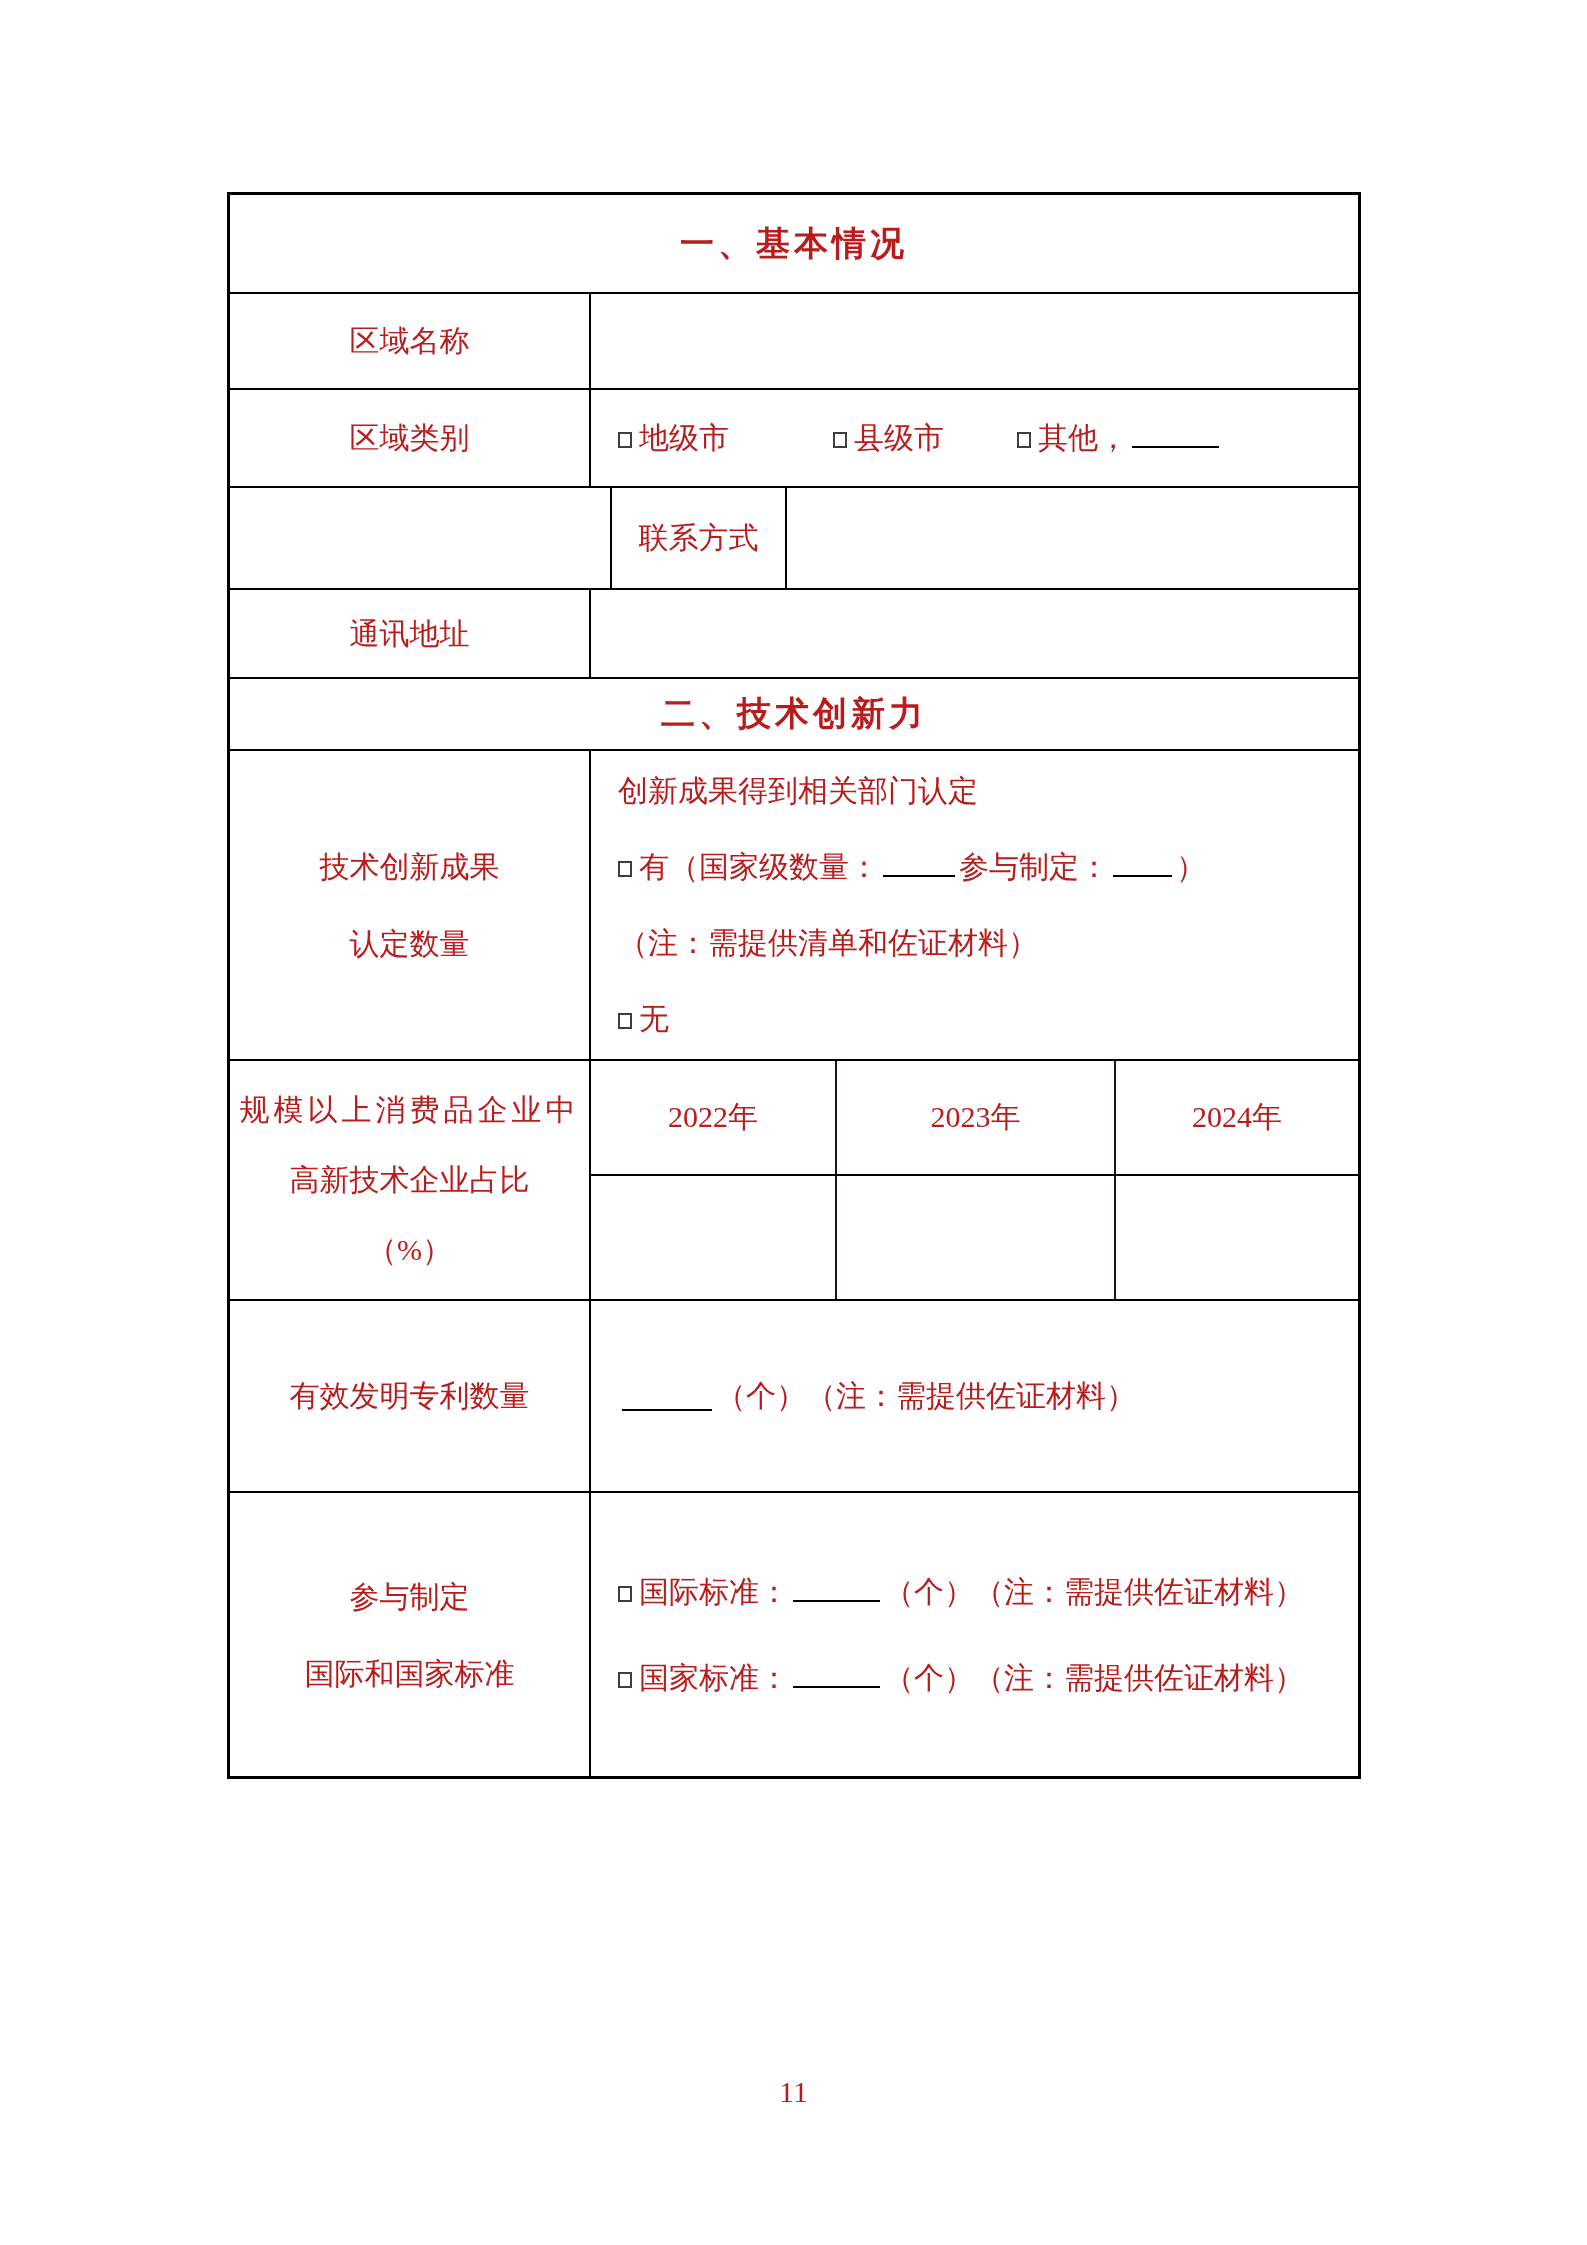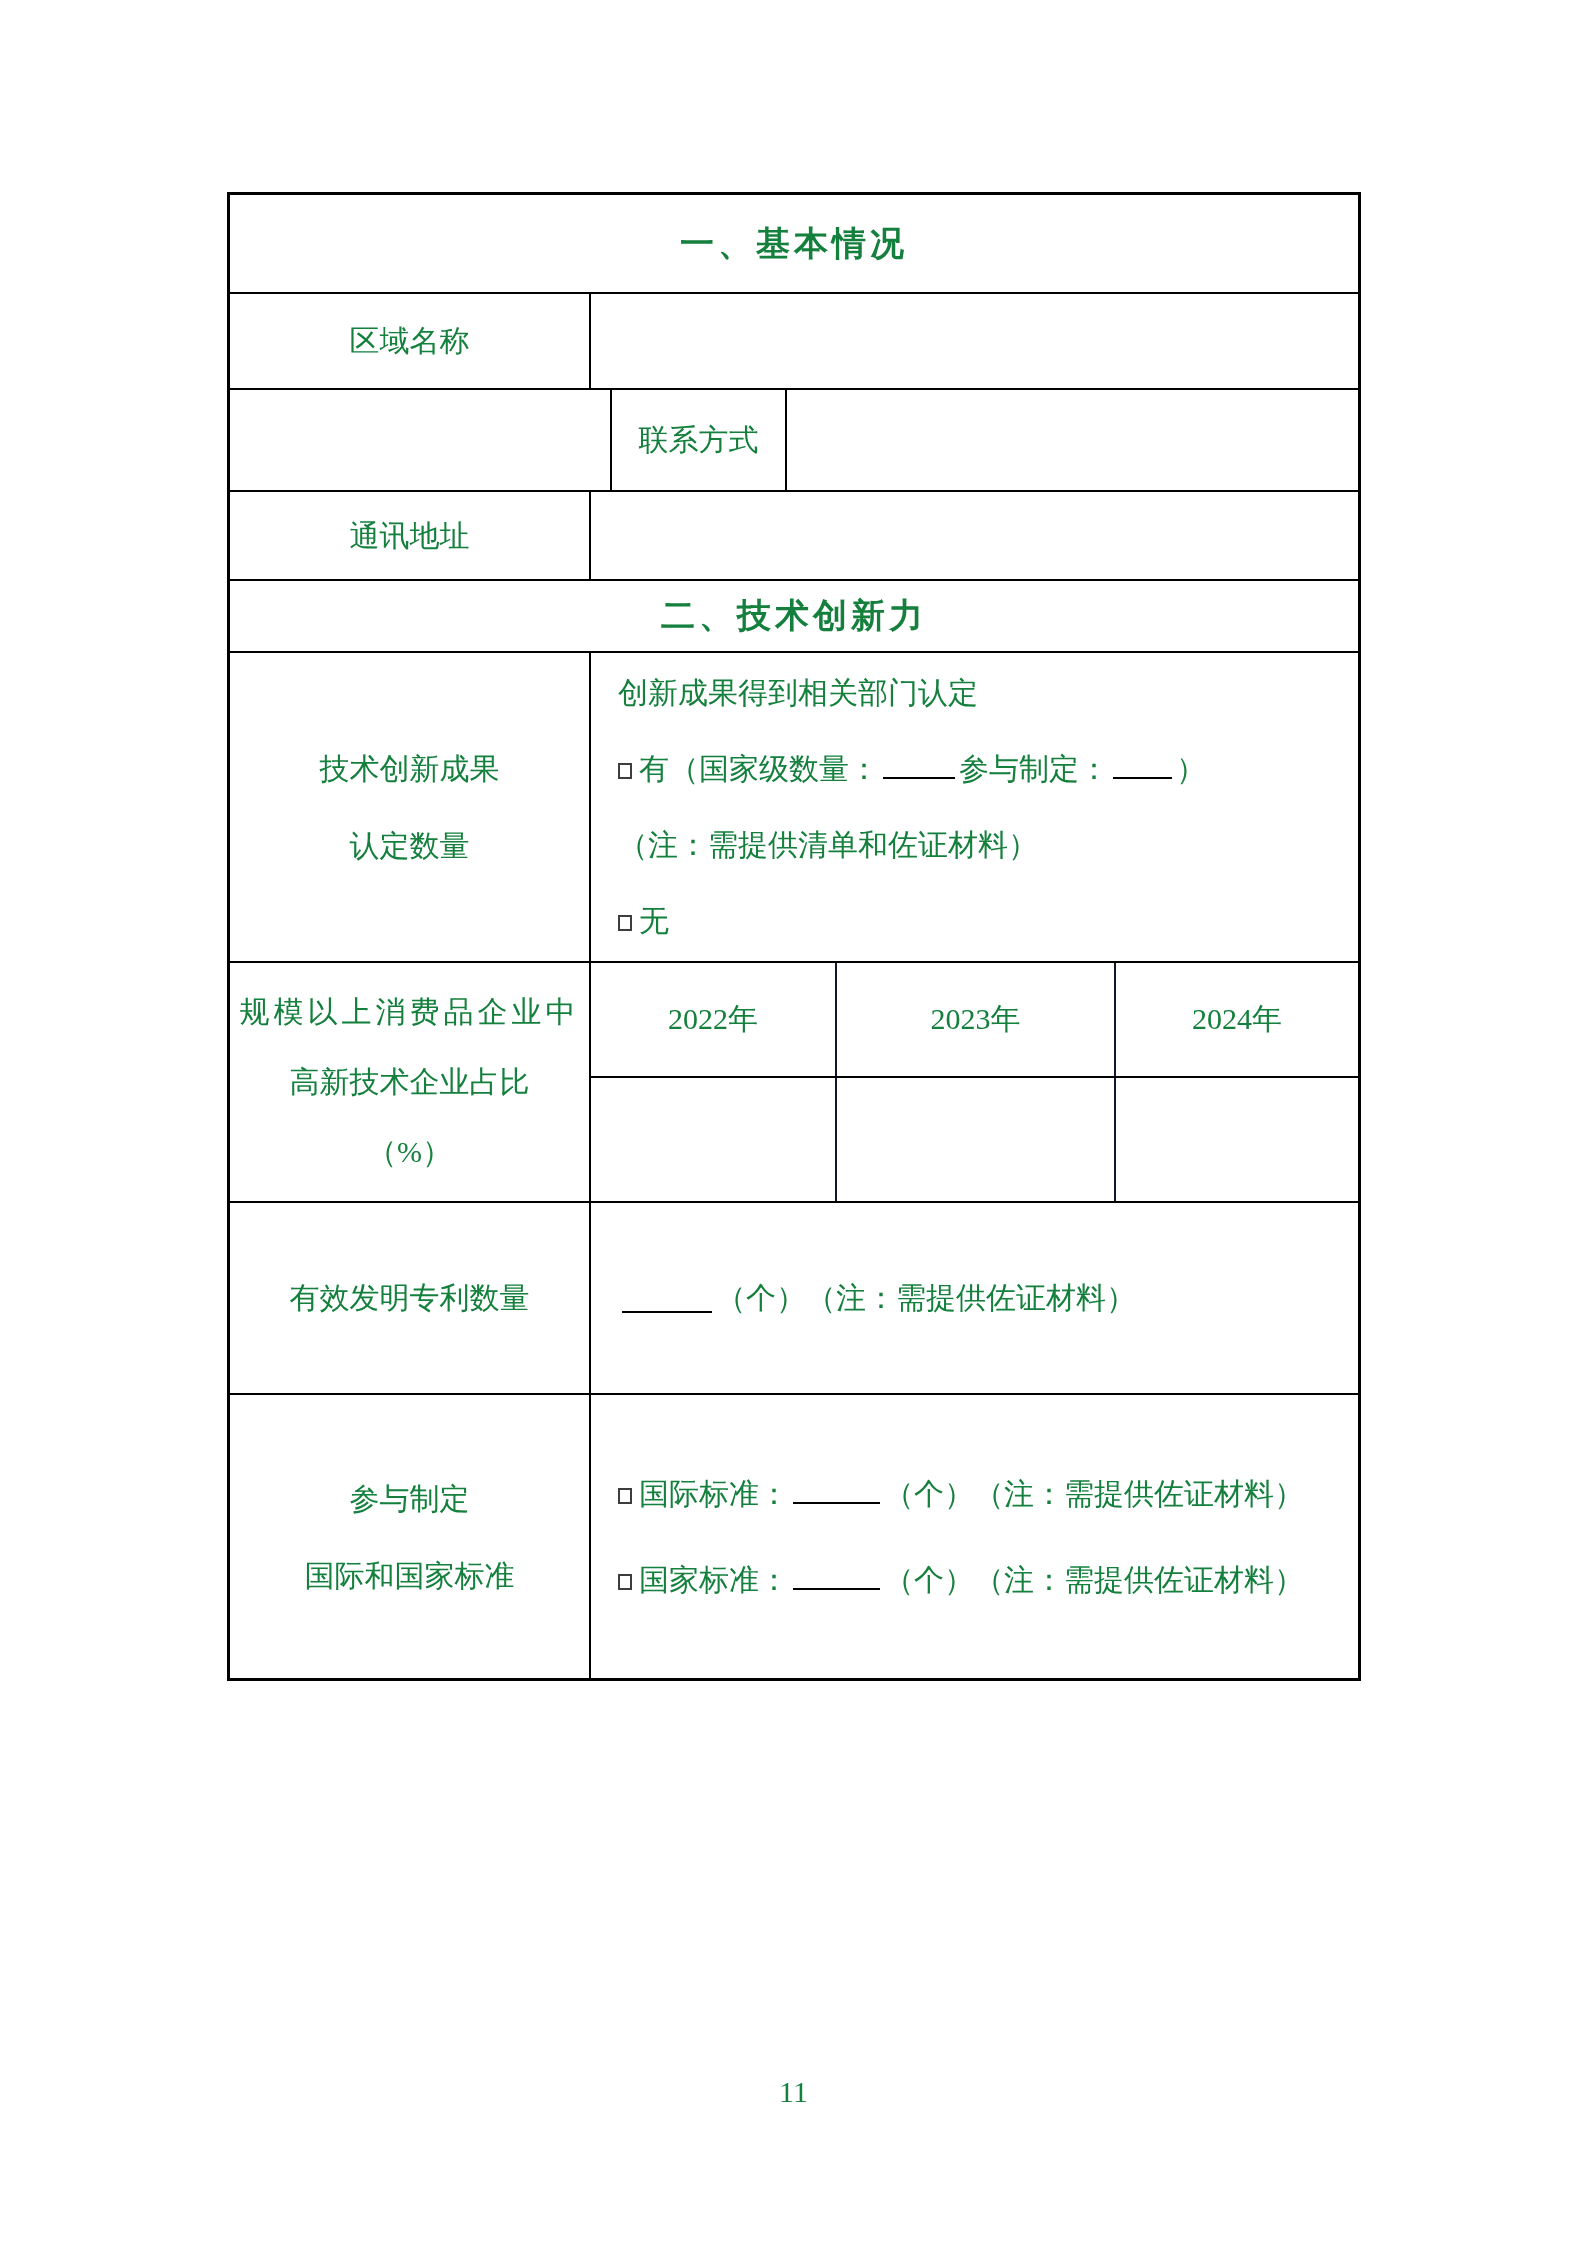--- a/index.html
+++ b/index.html
@@ -3,21 +3,21 @@
 <meta charset="utf-8">
 <style>
   * { margin: 0; padding: 0; box-sizing: border-box; }
   html, body { background: #e9e9e9; }
   .page {
     position: relative;
     width: 1587px;
     height: 2245px;
     background: #ffffff;
     font-family: "Liberation Serif", "DejaVu Serif", serif;
-    color: #15803d;
+    color: #b91c1c;
     overflow: hidden;
   }
   .form-table {
     position: absolute;
     left: 227px;
     top: 192px;
     width: 1134px;
     border: 3px solid #000;
     background: #fff;
   }
@@ -159,20 +159,28 @@
 
     <div class="row h99 section-header-row">
       <div class="section-title">一、基本情况</div>
     </div>
 
     <div class="row h96">
       <div class="label-cell">区域名称</div>
       <div class="content-cell"></div>
     </div>
 
+    <div class="row h98">
+      <div class="label-cell">区域类别</div>
+      <div class="content-cell inline-options">
+        <span class="opt"><span class="cb"></span><span>地级市</span></span>
+        <span class="opt ml104"><span class="cb"></span><span>县级市</span></span>
+        <span class="opt ml73"><span class="cb"></span><span>其他，</span><span class="blank w87"></span></span>
+      </div>
+    </div>
 
 
     <div class="row h102">
       <div class="content-cell contact-value"></div>
       <div class="contact-method-label">联系方式</div>
       <div class="content-cell contact-method-value"></div>
     </div>
 
     <div class="row h89">
       <div class="label-cell">通讯地址</div>

